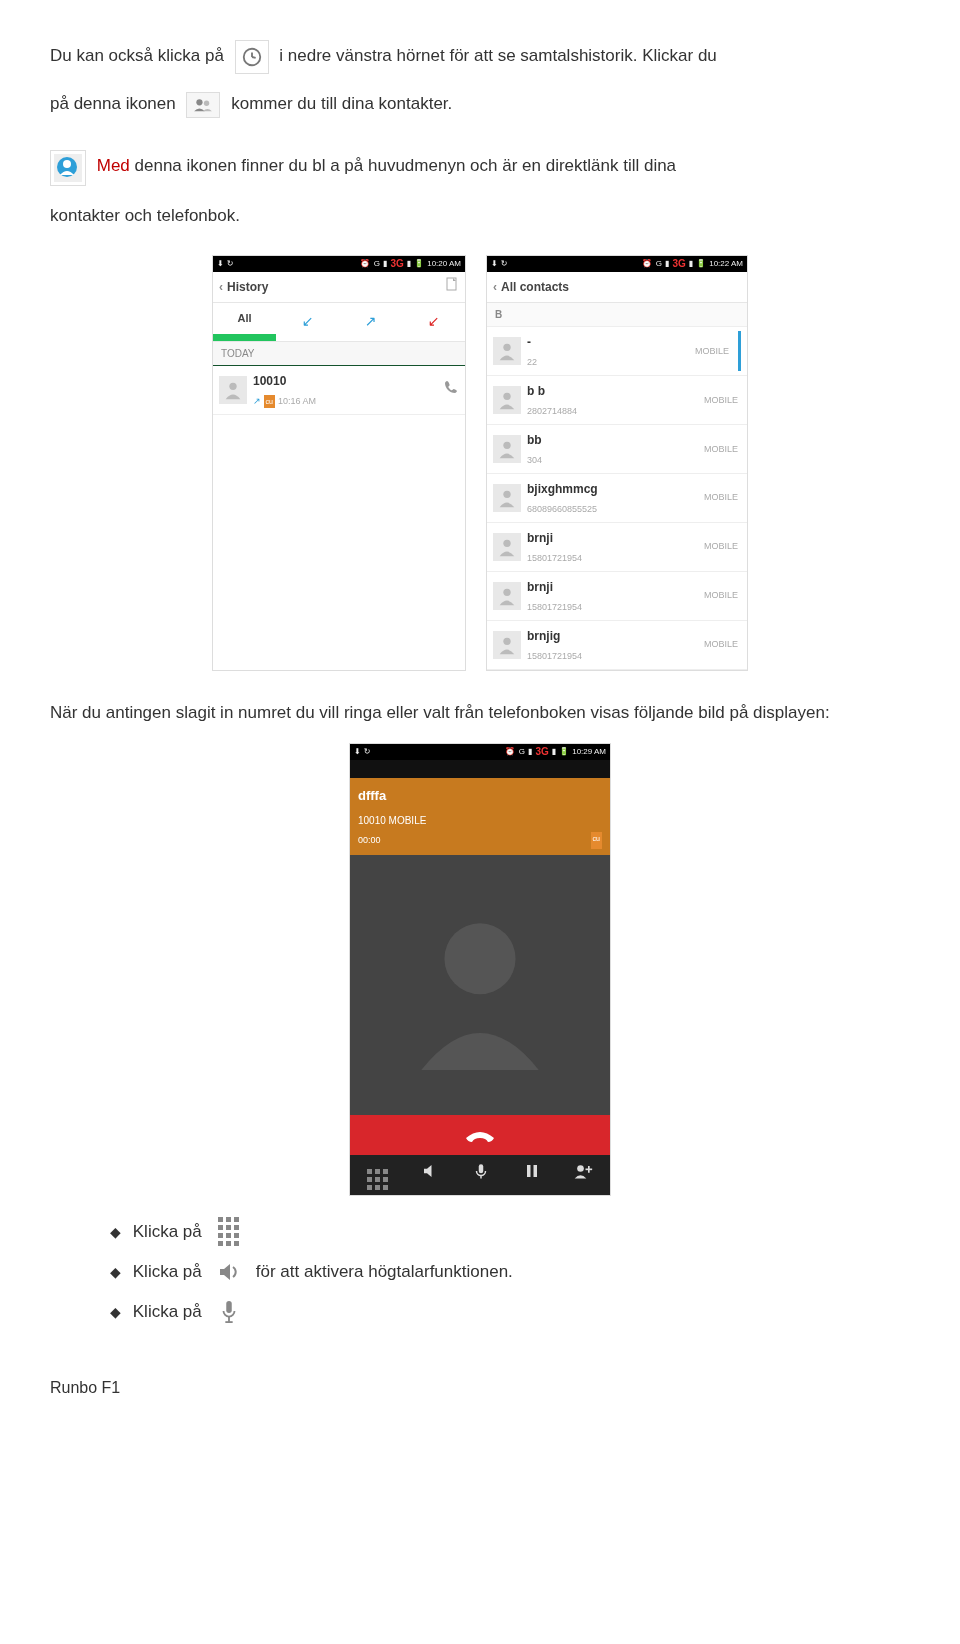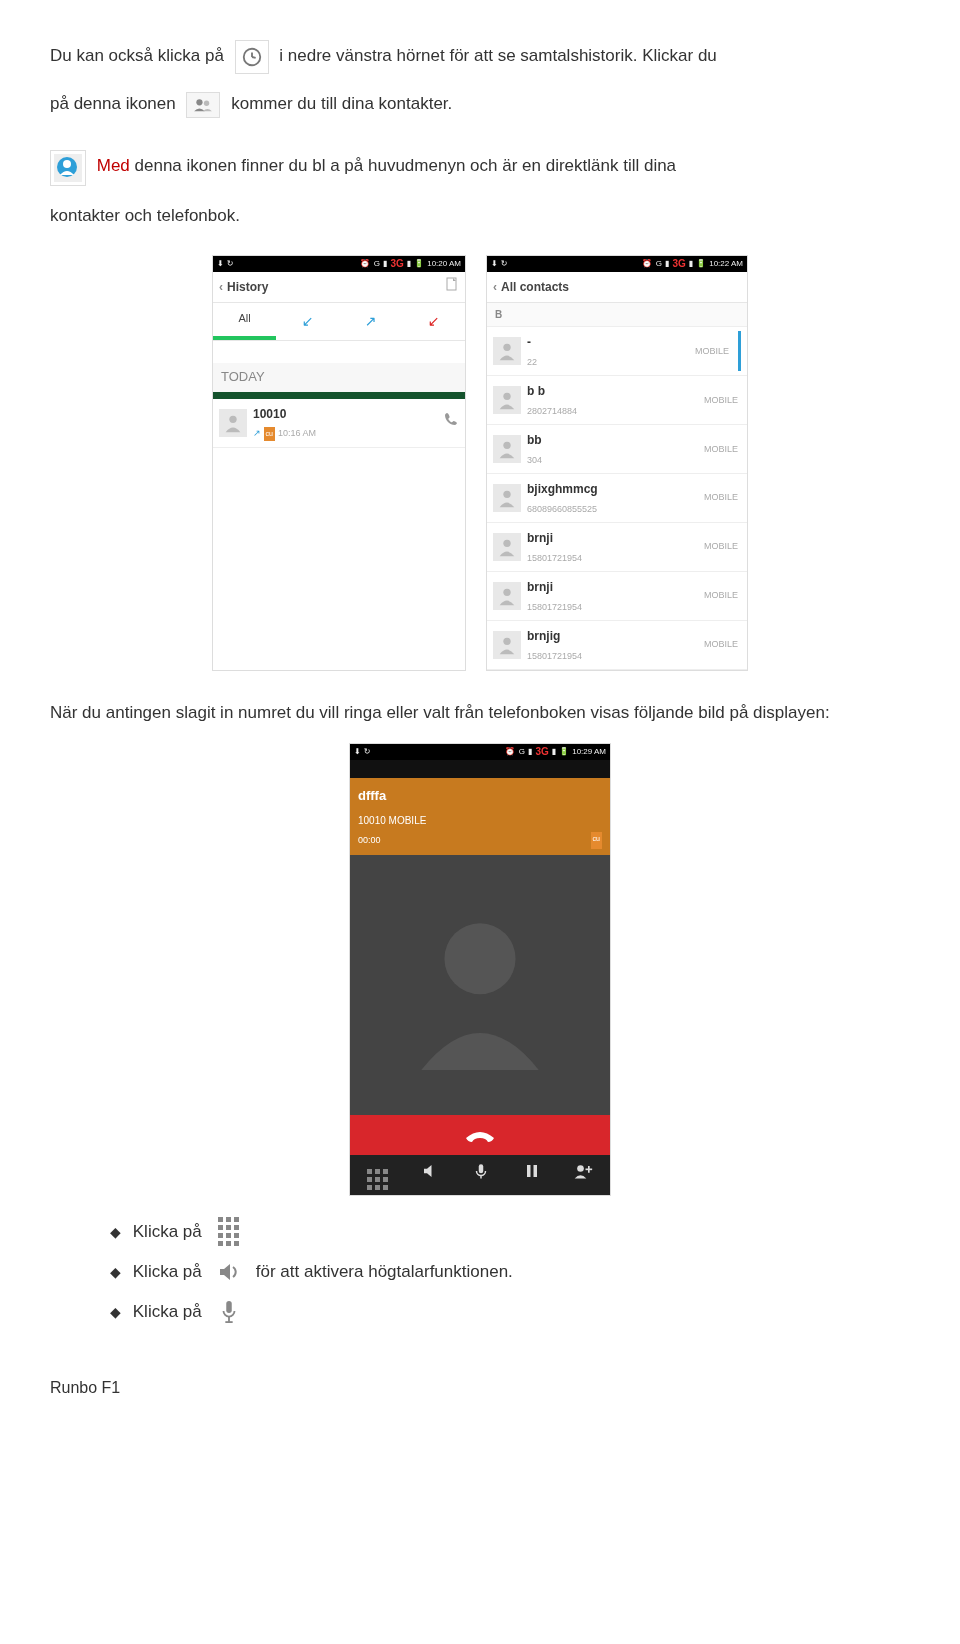--- a/index.html
+++ b/index.html
@@ -73,25 +73,25 @@
     font-weight: bold;
     color: #444;
     font-size: 12px;
   }
   .subhead .chev { color:#888; margin-right:4px; }
   .doc-icon { margin-left:auto; color:#999; font-size:12px; }
   .tabs {
     display:flex; border-bottom:1px solid #e6e6e6;
   }
   .tab { flex:1; text-align:center; padding:5px 0; font-size:11px; color:#444;}
-  .tab.active { border-bottom: 4px solid #22c55e; font-weight:normal;}
+  .tab.active { border-bottom: 7px solid #22c55e; font-weight:bold;}
   .arrow-in { color:#2e9fd8; font-size:14px;}
   .arrow-out{ color:#d22; font-size:14px;}
   .section-label {
-    font-size:13px; color:#888; padding:2px 8px; background:#f7f7f7; border-bottom:7px solid #14532d;margin-top:22px;
+    font-size:10px; color:#888; padding:2px 8px; background:#f7f7f7; border-bottom:1px solid #14532d;
   }
   .hist-row, .c-row {
     display:flex; align-items:center; padding:4px 6px; border-bottom:1px solid #eee; gap:6px;
   }
   .avatar {
     width:28px; height:28px; background:#e8e8e8; display:flex; align-items:center; justify-content:center;
   }
   .avatar svg { display:block; }
   .rowmain { flex:1; }
   .rowmain .name { font-size:12px; color:#333; font-weight:bold;}

